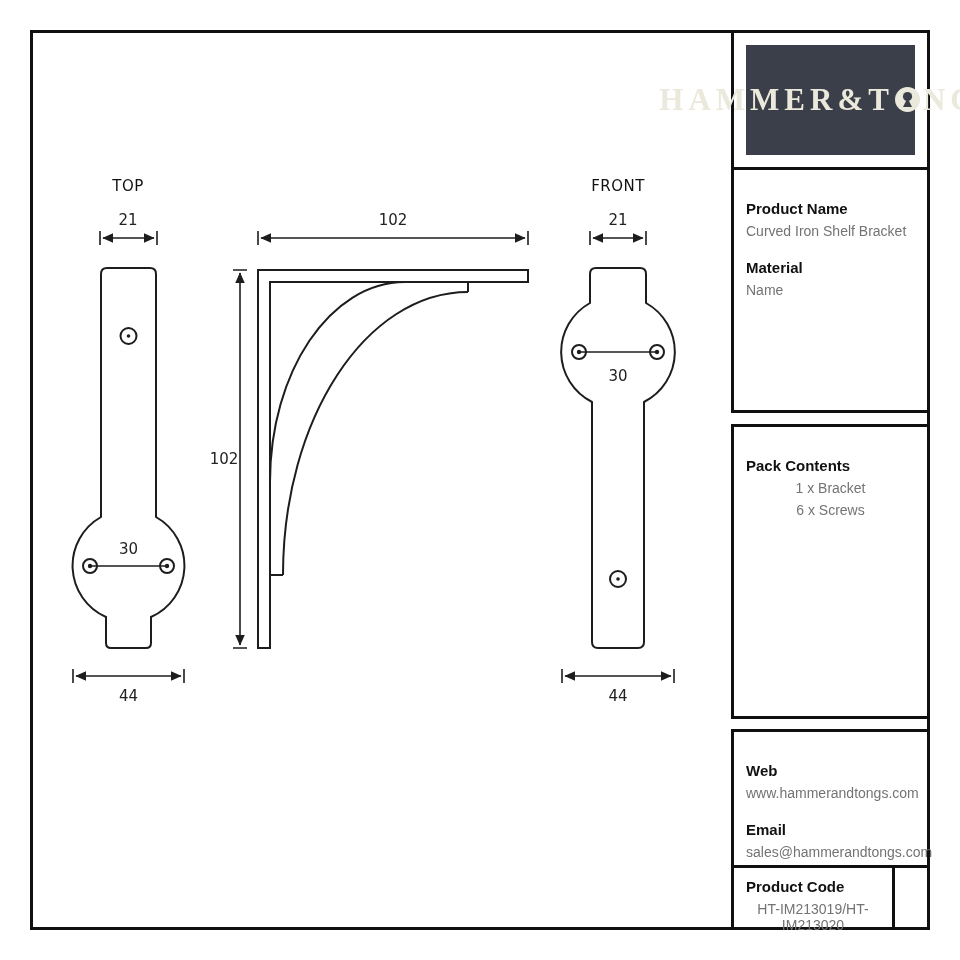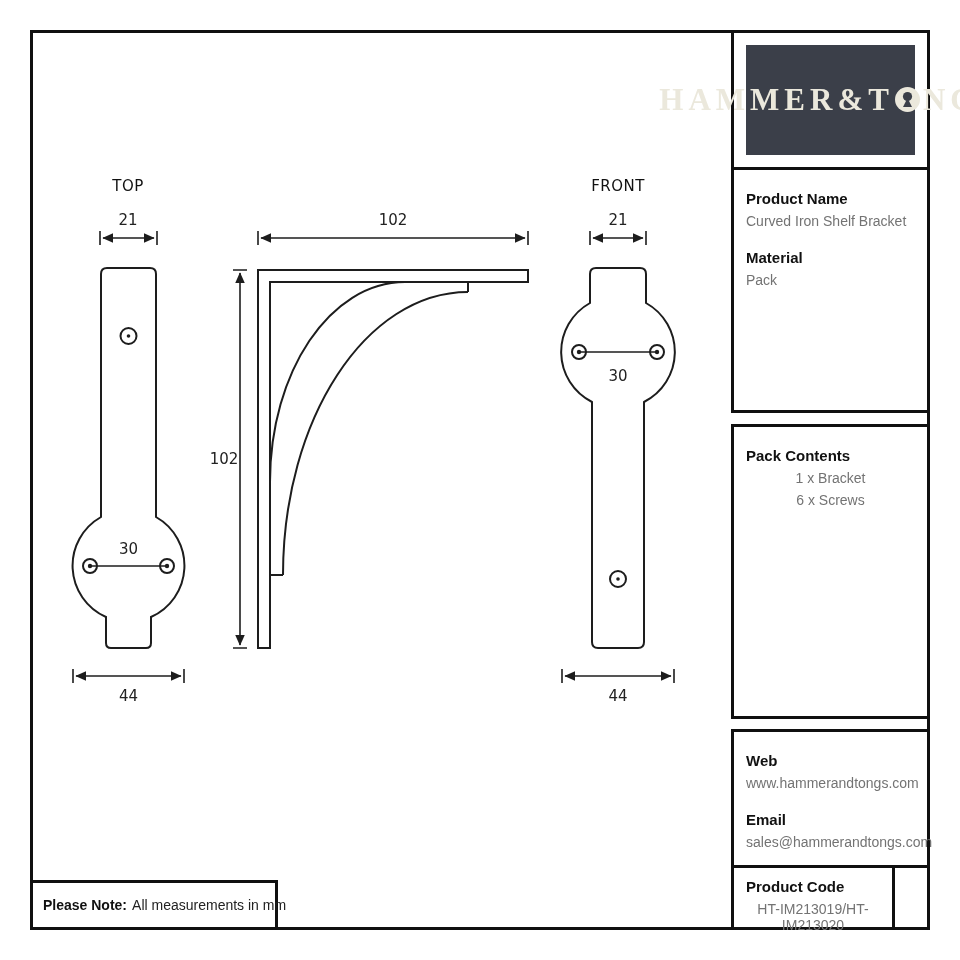--- a/index.html
+++ b/index.html
@@ -15,21 +15,21 @@
   .nofill   { fill:none; }
   .hole     { fill:none; stroke:#1d1d1d; stroke-width:2; }
   .dot      { fill:#1d1d1d; stroke:none; }
   .dim      { stroke:#1d1d1d; stroke-width:1.6; fill:none; }
   .arrow    { marker-start:url(#arr); marker-end:url(#arr); }
   .tick     { stroke:#1d1d1d; stroke-width:1.6; fill:none; }
   .dimtxt   { font:15px "DejaVu Sans", sans-serif; fill:#222; text-anchor:middle; }
   .viewlbl  { font:15px "DejaVu Sans", sans-serif; fill:#111; text-anchor:middle; letter-spacing:0.5px; }
 
   .sbox { position:absolute; background:#fff; border:3px solid #101010;
-          box-sizing:border-box; padding:20px 12px; color:#111; }
+          box-sizing:border-box; padding:30px 12px; color:#111; }
   #logo-box    { left:731px; top:30px;  width:199px; height:140px; padding:0; }
   #product-box { left:731px; top:167px; width:199px; height:246px; }
   #pack-box    { left:731px; top:424px; width:199px; height:295px; }
   #contact-box { left:731px; top:729px; width:199px; height:139px; }
   #code-box    { left:731px; top:865px; width:164px; height:65px;  padding:10px 12px; }
 
   .sb-label { font-size:15px; font-weight:bold; margin:0 0 6px 0; }
   .sb-value { font-size:14px; color:#737373; margin:0 0 20px 0; }
   .sb-value.tight { margin:0 0 6px 0;text-align:center; }
 
@@ -156,39 +156,35 @@
             </svg>
           </span><span>NGS</span>
       </div>
     </div>
   </div>
 
   <div class="sbox" id="product-box">
     <p class="sb-label">Product Name</p>
     <p class="sb-value">Curved Iron Shelf Bracket</p>
     <p class="sb-label">Material</p>
-    <p class="sb-value">Pack</p>
+    <p class="sb-value">Name</p>
   </div>
 
   <div class="sbox" id="pack-box">
     <p class="sb-label">Pack Contents</p>
     <p class="sb-value tight">1 x Bracket</p>
     <p class="sb-value tight">6 x Screws</p>
   </div>
 
   <div class="sbox" id="contact-box">
     <p class="sb-label">Web</p>
     <p class="sb-value">www.hammerandtongs.com</p>
     <p class="sb-label">Email</p>
     <p class="sb-value tight">sales@hammerandtongs.com</p>
   </div>
 
   <div class="sbox" id="code-box">
     <p class="sb-label">Product Code</p>
     <p class="sb-value tight">HT-IM213019/HT-IM213020</p>
   </div>
 
-  <div class="sbox" id="note-box">
-    <span class="nlabel">Please Note:</span>
-    <span class="ntext">All measurements in mm</span>
-  </div>
 
 </div>
 
 </body></html>

